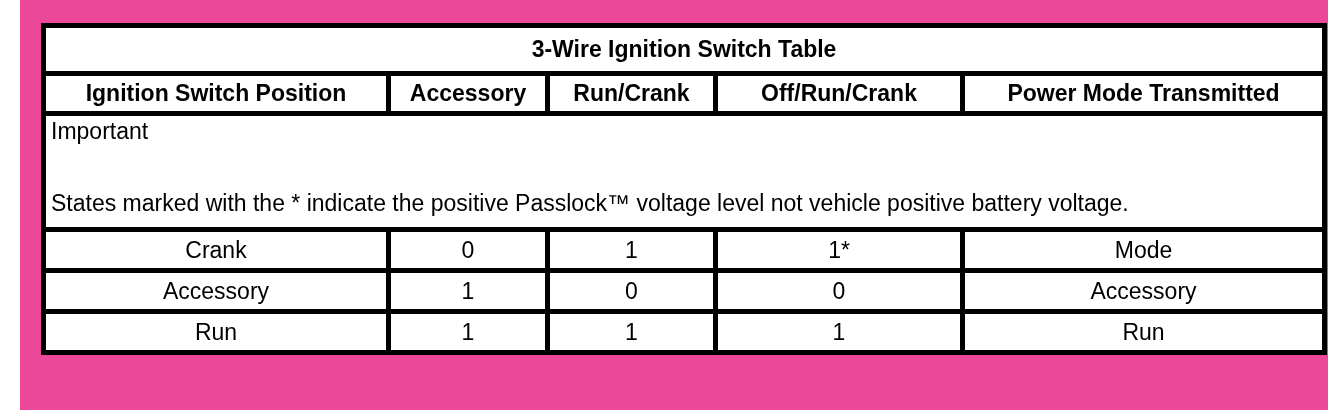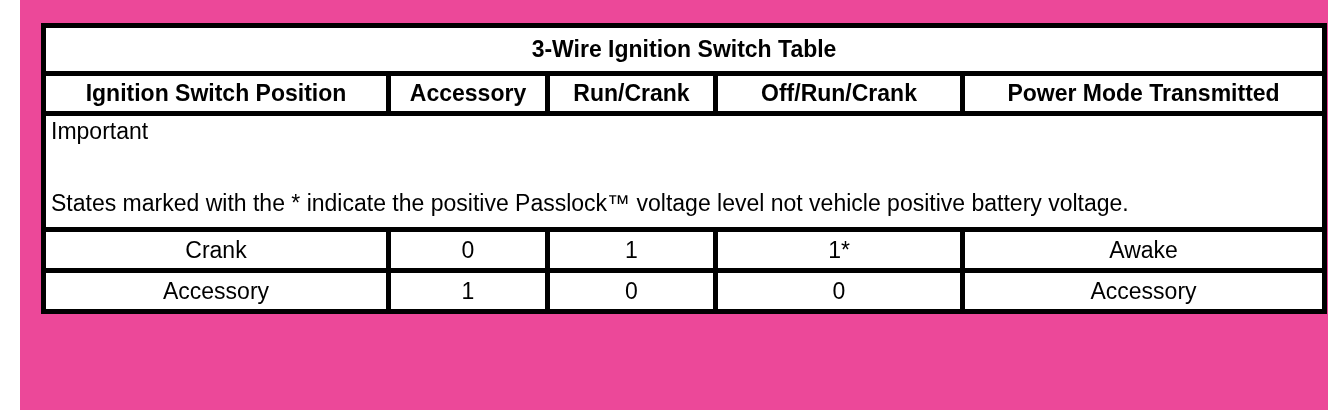--- a/index.html
+++ b/index.html
@@ -93,24 +93,31 @@
         <td colspan="5" class="note-cell">
           <div class="note-heading">Important</div>
           <div class="note-body">States marked with the * indicate the positive Passlock™ voltage level not vehicle positive battery voltage.</div>
         </td>
       </tr>
       <tr class="data-row">
         <td>Crank</td>
         <td>0</td>
         <td>1</td>
         <td>1*</td>
-        <td>Awake</td>
+        <td>Mode</td>
       </tr>
       <tr class="data-row">
         <td>Accessory</td>
         <td>1</td>
         <td>0</td>
         <td>0</td>
         <td>Accessory</td>
       </tr>
+      <tr class="data-row">
+        <td>Run</td>
+        <td>1</td>
+        <td>1</td>
+        <td>1</td>
+        <td>Run</td>
+      </tr>
     </tbody>
   </table>
 </div>
 
 </body></html>

